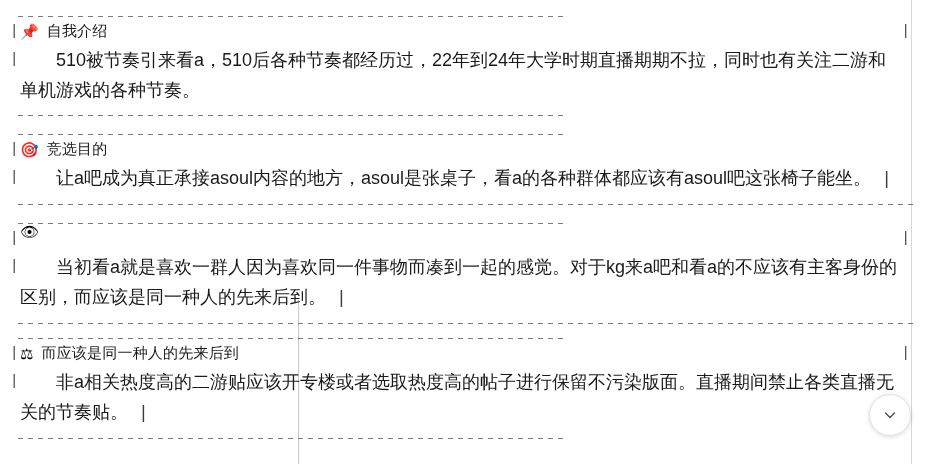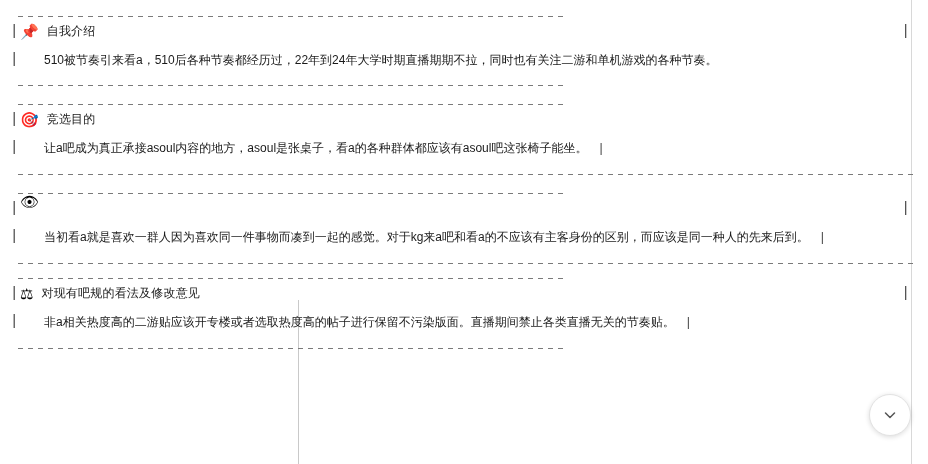--- a/index.html
+++ b/index.html
@@ -76,38 +76,38 @@
     align-items: center;
     gap: 8px;
     flex: 1;
     line-height: 28px;
   }
   .heading .emoji {
     font-size: 15px;
     line-height: 1;
   }
   .heading .htext {
-    font-size: 12px;
+    font-size: 15px;
     color: #1a1a1a;
     font-weight: 400;
     letter-spacing: 0.2px;
   }
   .bar-end {
     color: #3c3c3c;
     font-size: 14px;
     font-family: "Liberation Mono", monospace;
     line-height: 28px;
   }
   .body-row {
     display: flex;
     align-items: flex-start;
   }
   .body-text {
     flex: 1;
-    font-size: 12px;
+    font-size: 18px;
     line-height: 30px;
     color: #1a1a1a;
     text-indent: 2em;
     padding-right: 12px;
     word-break: break-all;
   }
   .body-text .trail {
     font-family: "Liberation Mono", monospace;
     color: #3c3c3c;
     padding-left: 10px;
@@ -199,21 +199,21 @@
 
     <div class="divider long"></div>
     <div class="spacer-4"></div>
     <div class="divider short"></div>
 
     <div class="section">
       <div class="dash-row">
         <span class="bar">|</span>
         <span class="heading">
           <span class="emoji">⚖</span>
-          <span class="htext">对现有吧规的看法及修改意见</span>
+          <span class="htext">而应该是同一种人的先来后到</span>
         </span>
         <span class="bar-end">|</span>
       </div>
       <div class="body-row">
         <span class="bar">|</span>
         <span class="body-text"><span>非a相关热度高的二游贴应该开专楼或者选取热度高的帖子进行保留不污染版面。直播期间禁止各类直播无关的节奏贴。</span><span class="trail">|</span></span>
       </div>
     </div>
 
     <div class="divider short"></div>

